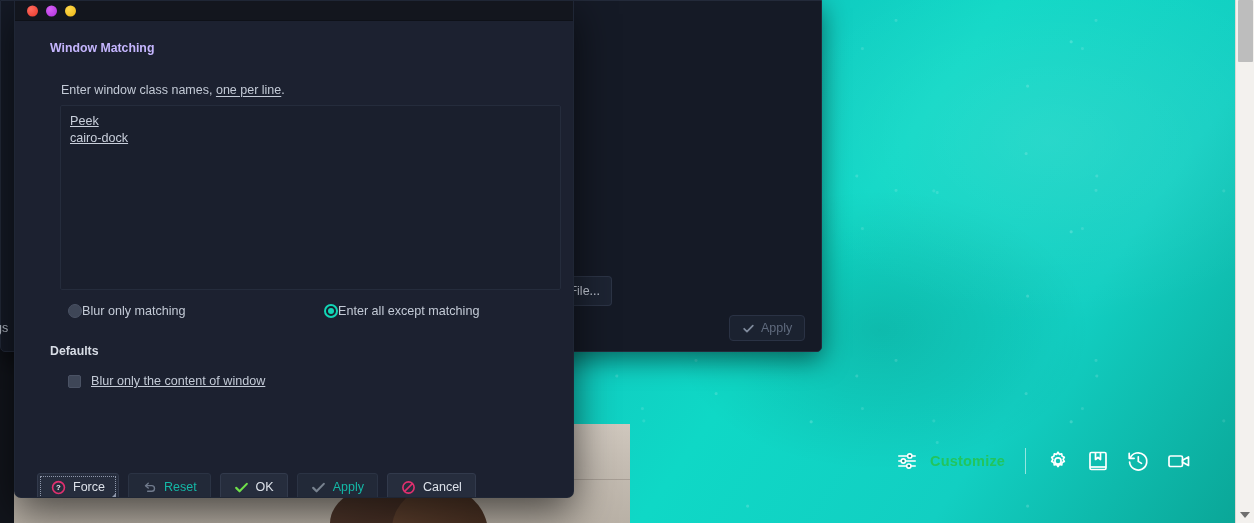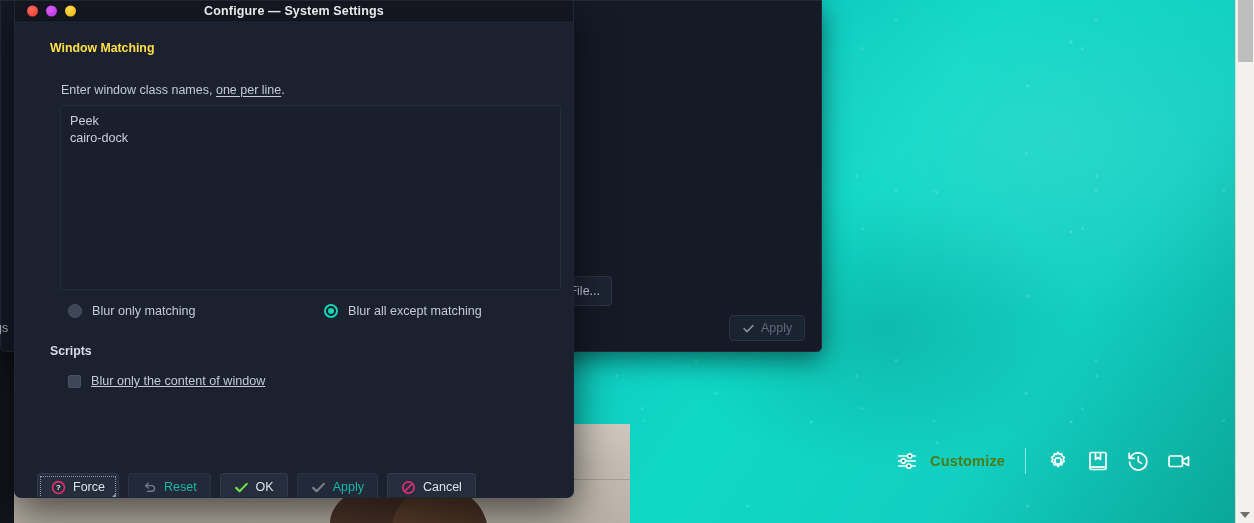--- a/index.html
+++ b/index.html
@@ -201,21 +201,21 @@
 
   .page-title {
     margin: 20px 0 0 14px;
     color: #b8bfcc;
     font-size: 17.5px;
     font-weight: normal;
   }
 
   .group-label {
     margin: 20px 0 0 13px;
-    color: #fde047;
+    color: #c4b5fd;
     font-size: 12.3px;
     font-weight: bold;
   }
 
   .field-hint {
     margin: 28px 0 0 24px;
     color: #c3cad6;
     font-size: 12.5px;
   }
   .field-hint u { text-decoration: underline; text-underline-offset: 2px; }
@@ -225,30 +225,31 @@
     width: 501px; height: 185px;
     background: #1a1f2d;
     border: 1px solid #252c3c;
     border-radius: 2px;
     padding: 7px 9px;
     color: #c9cfdb;
     font-size: 12.6px;
     line-height: 17px;
     white-space: pre-wrap;
     overflow: hidden;
+    text-decoration: underline;
   }
 
   .radio-row {
     margin: 14px 0 0 23px;
     position: relative;
     height: 22px;
   }
   .radio-item {
     position: absolute;
-    display: flex; align-items: center; gap: 10px;
+    display: flex; align-items: center; 
     color: #c3cad6;
     font-size: 12.6px;
   }
   .radio-item.first { left: 8px; }
   .radio-item.second { left: 264px; }
   .radio-mark {
     width: 14px; height: 14px;
     border-radius: 50%;
     background: #3e4657;
     border: 1px solid #4a5264;
@@ -326,21 +327,21 @@
 
   
   .br-toolbar {
     position: absolute;
     left: 896px; top: 448px;
     display: flex; align-items: center; gap: 14px;
     color: #ffffff;
   }
   .tb-customize {
     display: flex; align-items: center; gap: 12px;
-    color: #4d7c0f;
+    color: #22c55e;
     font-size: 14.5px;
     font-weight: bold;
     letter-spacing: .2px;
   }
   .tb-divider {
     width: 1px; height: 26px;
     background: rgba(255,255,255,.55);
     margin: 0 6px;
   }
   .tb-icons { display: flex; align-items: center; gap: 16px; }
@@ -390,21 +391,20 @@
   </div>
 
   <div class="dialog">
 
     <div class="titlebar">
       <div class="traffic">
         <div class="tl-dot tl-close"></div>
         <div class="tl-dot tl-min"></div>
         <div class="tl-dot tl-max"></div>
       </div>
-      <div class="title-text">Configure — System Settings</div>
     </div>
 
     <div class="dlg-body">
 
 
       <div class="group-label">Window Matching</div>
 
       <div class="field-hint">
         <span>Enter window class names, </span><u>one per line</u><span>.</span>
       </div>
@@ -412,25 +412,25 @@
       <div class="class-textarea">Peek
 cairo-dock</div>
 
       <div class="radio-row">
         <label class="radio-item first">
           <span class="radio-mark"></span>
           <span>Blur only matching</span>
         </label>
         <label class="radio-item second">
           <span class="radio-mark checked"></span>
-          <span>Blur all except matching</span>
+          <span>Enter all except matching</span>
         </label>
       </div>
 
-      <div class="options-label">Scripts</div>
+      <div class="options-label">Defaults</div>
 
       <label class="checkbox-row">
         <span class="cb-mark"></span>
         <span>Blur only the content of window</span>
       </label>
 
       <div class="dlg-buttons">
 
         <div class="dbtn focused">
           <svg width="15" height="15" viewBox="0 0 24 24">

